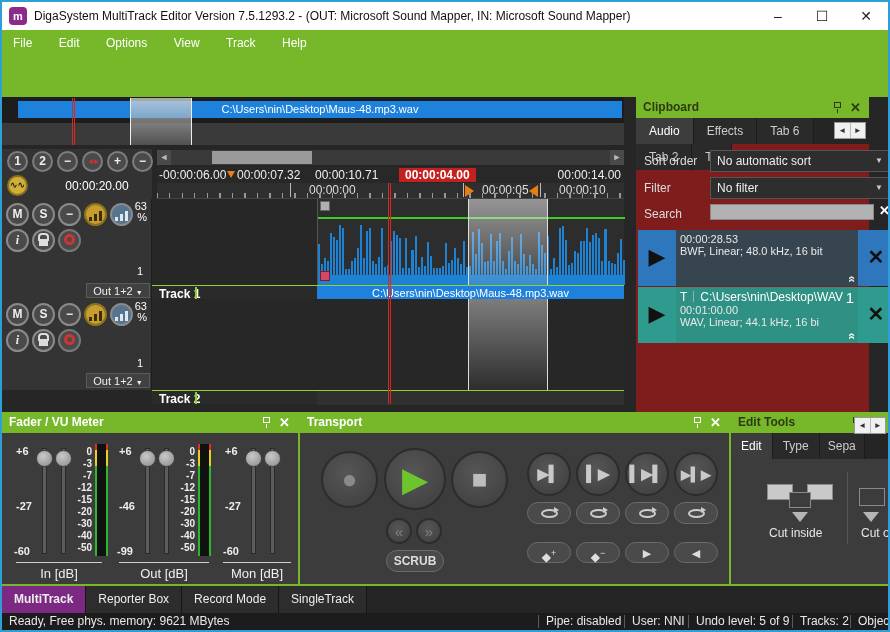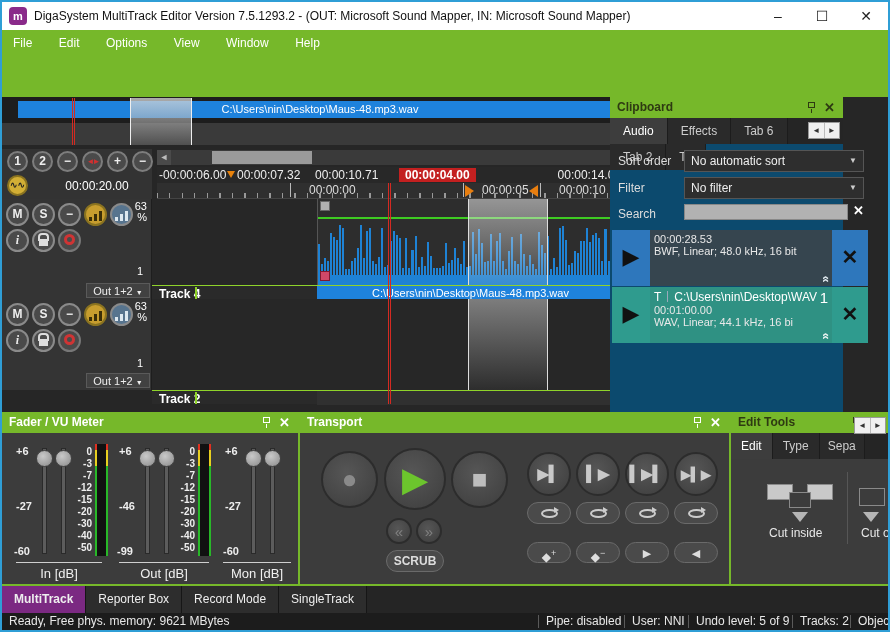--- a/index.html
+++ b/index.html
@@ -70,21 +70,21 @@
   .greenv{width:2px;background:#8fd32a;}
   .labelbar{background:#1e82dc;color:#fff;font-size:11px;text-align:center;line-height:14px;white-space:nowrap;overflow:hidden;}
   .tcontent{background:#272727;}
   .envline{height:2px;background:#3ecb22;}
   .waveform{display:flex;align-items:flex-end;}
   .waveform i{flex:1;margin-right:1px;background:#1e82d4;display:block;}
   .wavebase{background:#1e82d4;}
   .selcol{background:linear-gradient(180deg,rgba(235,235,235,0.55),rgba(200,200,200,0.15));border-left:1px solid #ddd;border-right:1px solid #ddd;}
   .handle{width:10px;height:10px;}
   
-  #clipboard{left:608px;top:0;width:233px;height:315px;background:#0c4a6e;}
+  #clipboard{left:634px;top:0;width:233px;height:315px;background:#7f1d1d;}
   .pheader{background:#76b82a;height:21px;font-size:12px;font-weight:bold;line-height:21px;padding-left:7px;}
   .pheader.darktext{color:#2e3a12;} .pheader.lighttext{color:#fff;}
   .pin{display:inline-block;width:7px;height:6px;border:1px solid currentColor;position:relative;}
   .pin:after{content:'';position:absolute;left:2px;top:6px;width:1px;height:4px;background:currentColor;}
   .hx{font-size:13px;font-weight:bold;}
   .tabstrip{background:#252525;height:26px;}
   .tab{display:inline-block;height:26px;padding:0 13px;font-size:12px;color:#ccc;line-height:26px;background:#2a2a2a;border-right:1px solid #1c1c1c;}
   .tab.active{background:#3d3d3d;color:#fff;}
   .tabarrows{background:#f0f0f0;border:1px solid #999;height:17px;width:32px;display:flex;}
   .tabarrows span{flex:1;text-align:center;font-size:8px;line-height:15px;color:#333;border-right:1px solid #bbb;}
@@ -137,21 +137,21 @@
     <div class="abs winbtn" style="right:88px;">–</div>
     <div class="abs winbtn" style="right:44px;">☐</div>
     <div class="abs winbtn" style="right:0;">✕</div>
   </div>
 
   <div class="abs" id="menubar">
     <span class="menuitem">File</span>
     <span class="menuitem">Edit</span>
     <span class="menuitem">Options</span>
     <span class="menuitem">View</span>
-    <span class="menuitem">Window</span>
+    <span class="menuitem">Track</span>
     <span class="menuitem">Help</span>
   </div>
 
   <div class="abs" id="toolbar">
     <div class="abs grip" style="left:4px;top:60px;height:30px;"></div>
     <div class="abs tbtn dis" style="left:14px;top:62px;width:26px;">🗁</div>
     <div class="abs tbtn dis" style="left:48px;top:62px;width:26px;">⛁</div>
     <div class="abs tsep" style="left:84px;"></div>
     <div class="abs tbtn" style="left:94px;top:60px;width:30px;font-size:22px;">↶<span style="font-size:9px;">▾</span></div>
     <div class="abs tbtn dis" style="left:134px;top:60px;width:30px;font-size:22px;">↷<span style="font-size:9px;">▾</span></div>
@@ -377,21 +377,21 @@
             <i style="height:36px"></i>
             <i style="height:15px"></i>
           </div>
         <div class="abs wavebase" style="left:0;top:76px;width:307px;height:10px;"></div>
         <div class="abs handle" style="left:2px;top:2px;background:#b0b0b0;border:1px solid #666;"></div>
         <div class="abs handle" style="left:2px;top:72px;background:#d04868;border:1px solid #801830;"></div>
       </div>
     </div>
 
     <div class="abs" style="left:150px;top:188px;width:472px;height:14px;background:#2a2a2a;border-top:1px solid #8fd32a;">
-      <span class="tracklabel" style="position:absolute;left:7px;top:1px;">Track 4</span>
+      <span class="tracklabel" style="position:absolute;left:7px;top:1px;">Track 1</span>
       <div class="abs greenv" style="left:43px;top:1px;height:12px;"></div>
       <div class="abs labelbar" style="left:165px;top:0;width:307px;height:14px;">C:\Users\nin\Desktop\Maus-48.mp3.wav</div>
     </div>
 
     <div class="abs thead" style="top:202px;height:91px;">
       <div class="abs tcirc" style="left:4px;top:4px;">M</div>
       <div class="abs tcirc" style="left:30px;top:4px;">S</div>
       <div class="abs tcirc" style="left:56px;top:4px;">−</div>
       <div class="abs tcirc goldbars" style="left:82px;top:4px;color:#3a2e08;"><span class="bars3" style="margin-top:6px;"></span></div>
       <div class="abs tcirc bluebars" style="left:108px;top:4px;color:#dde8f0;"><span class="bars3" style="margin-top:6px;"></span></div>

